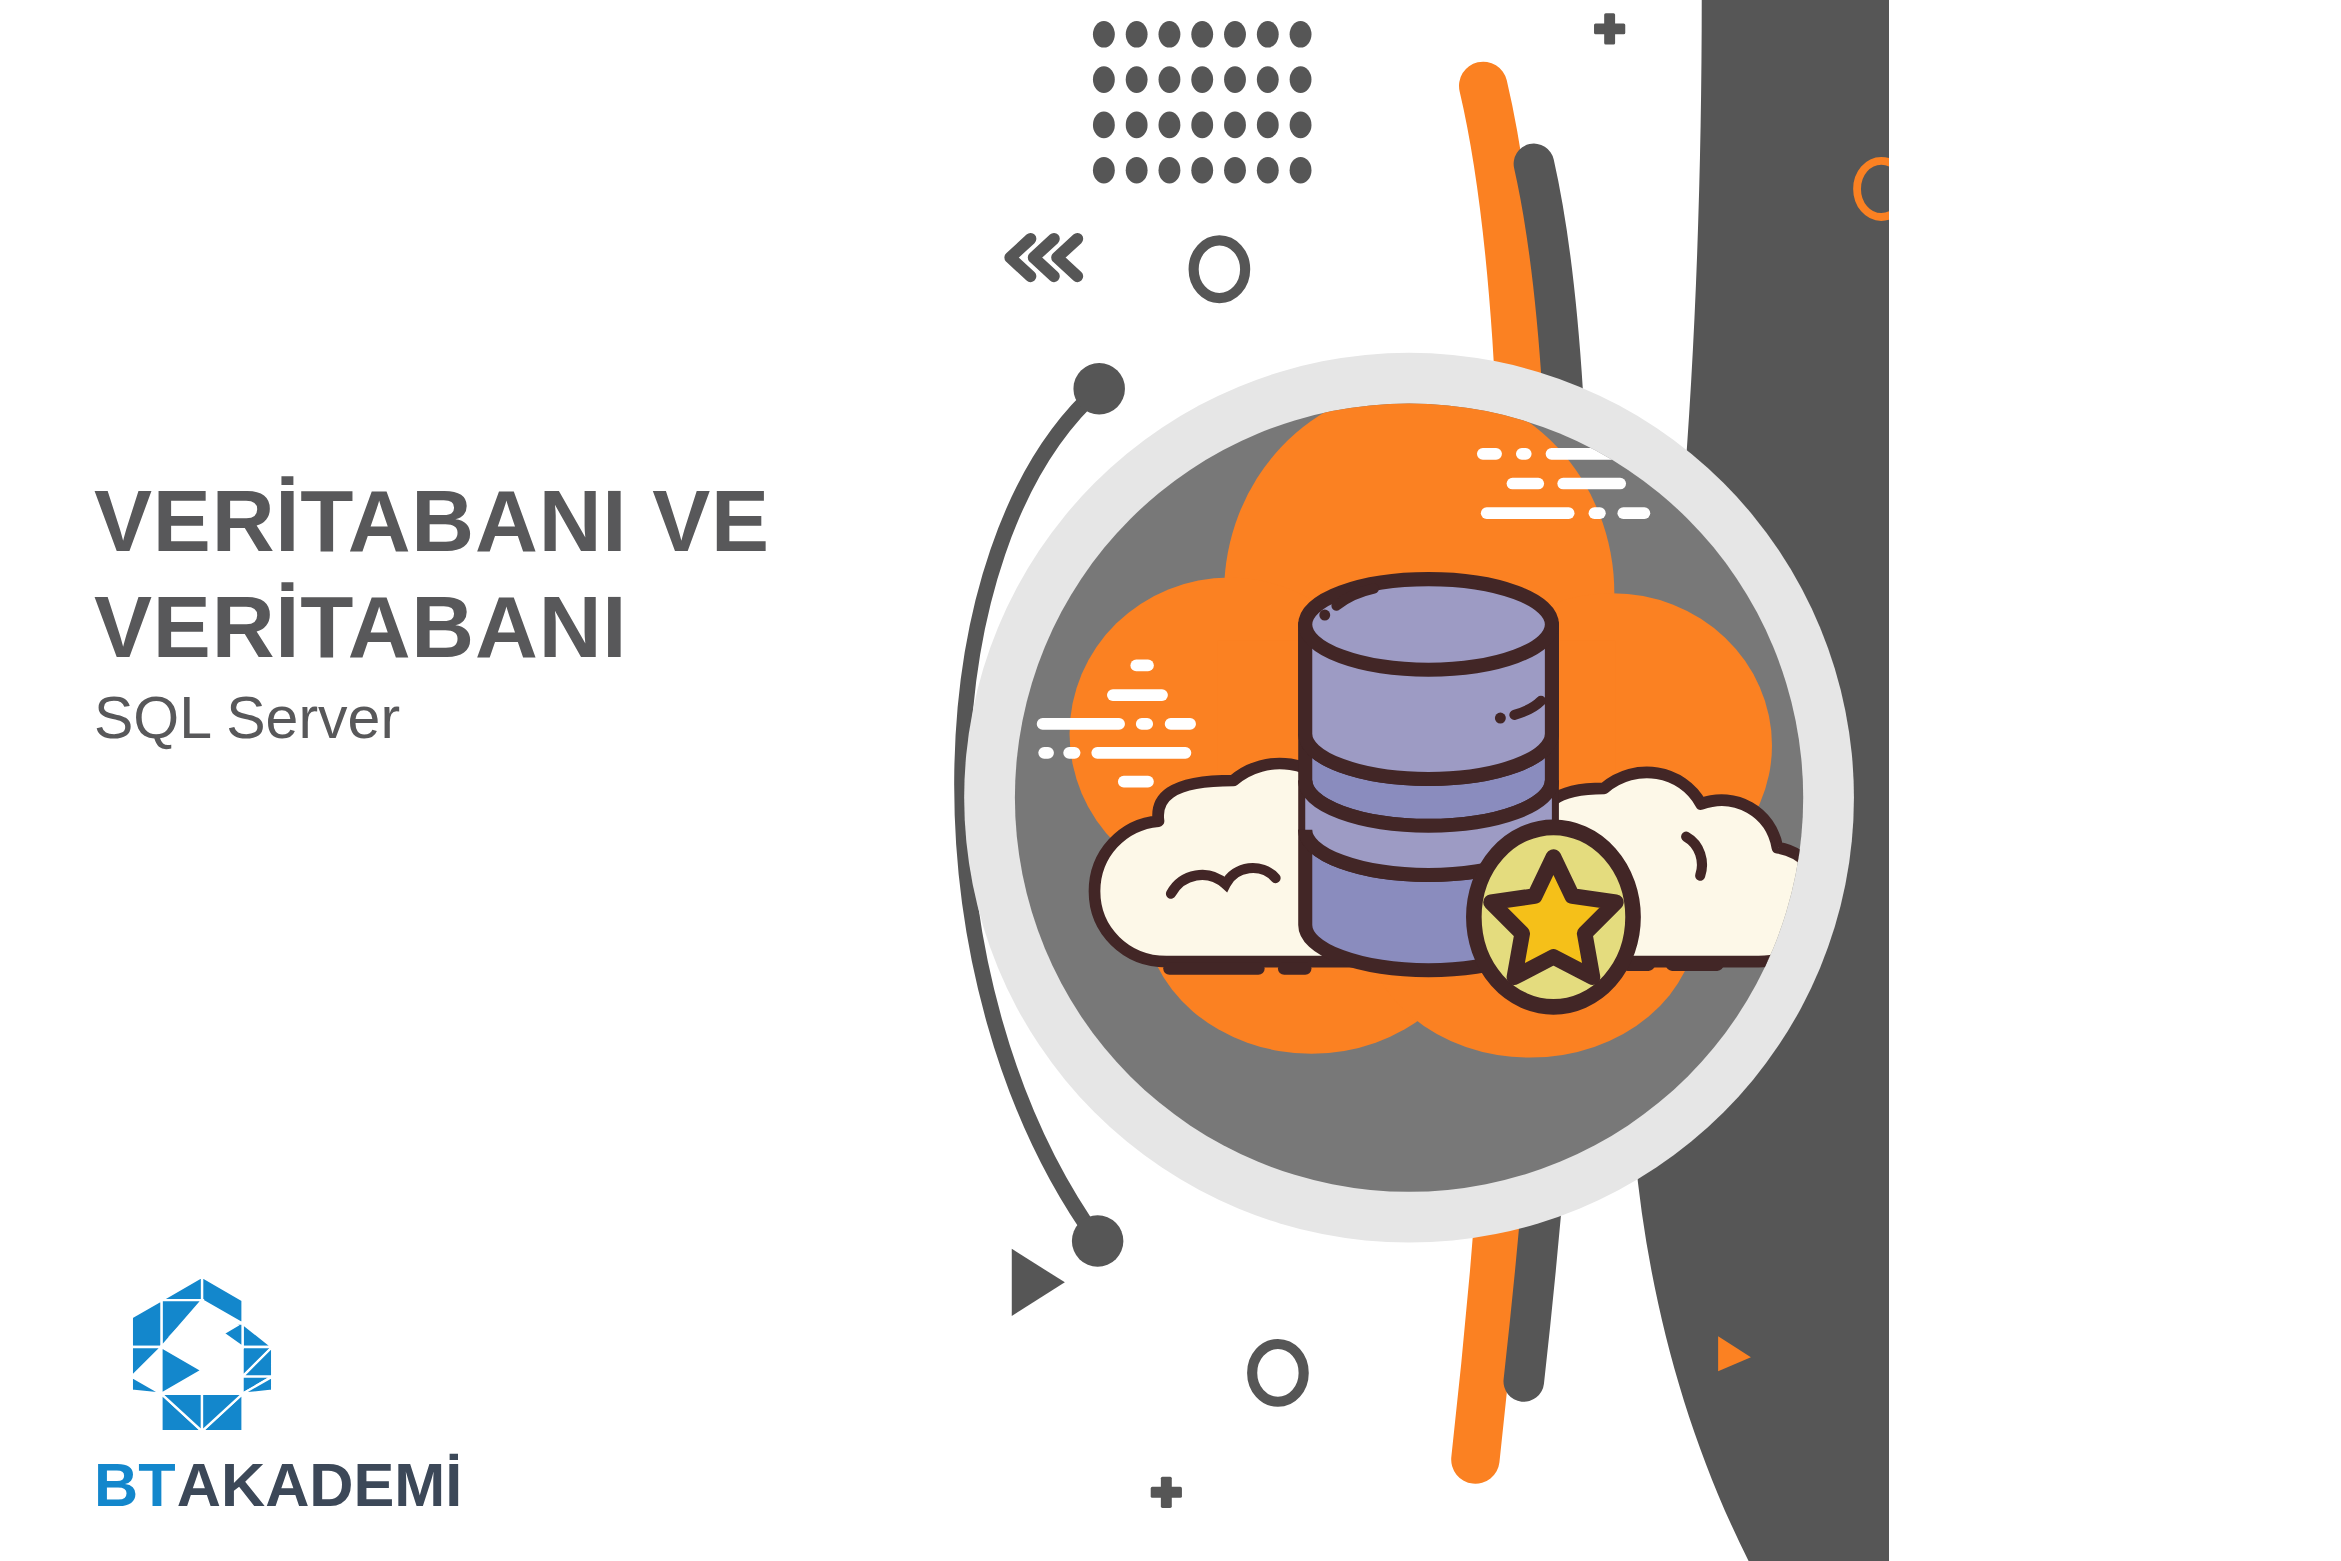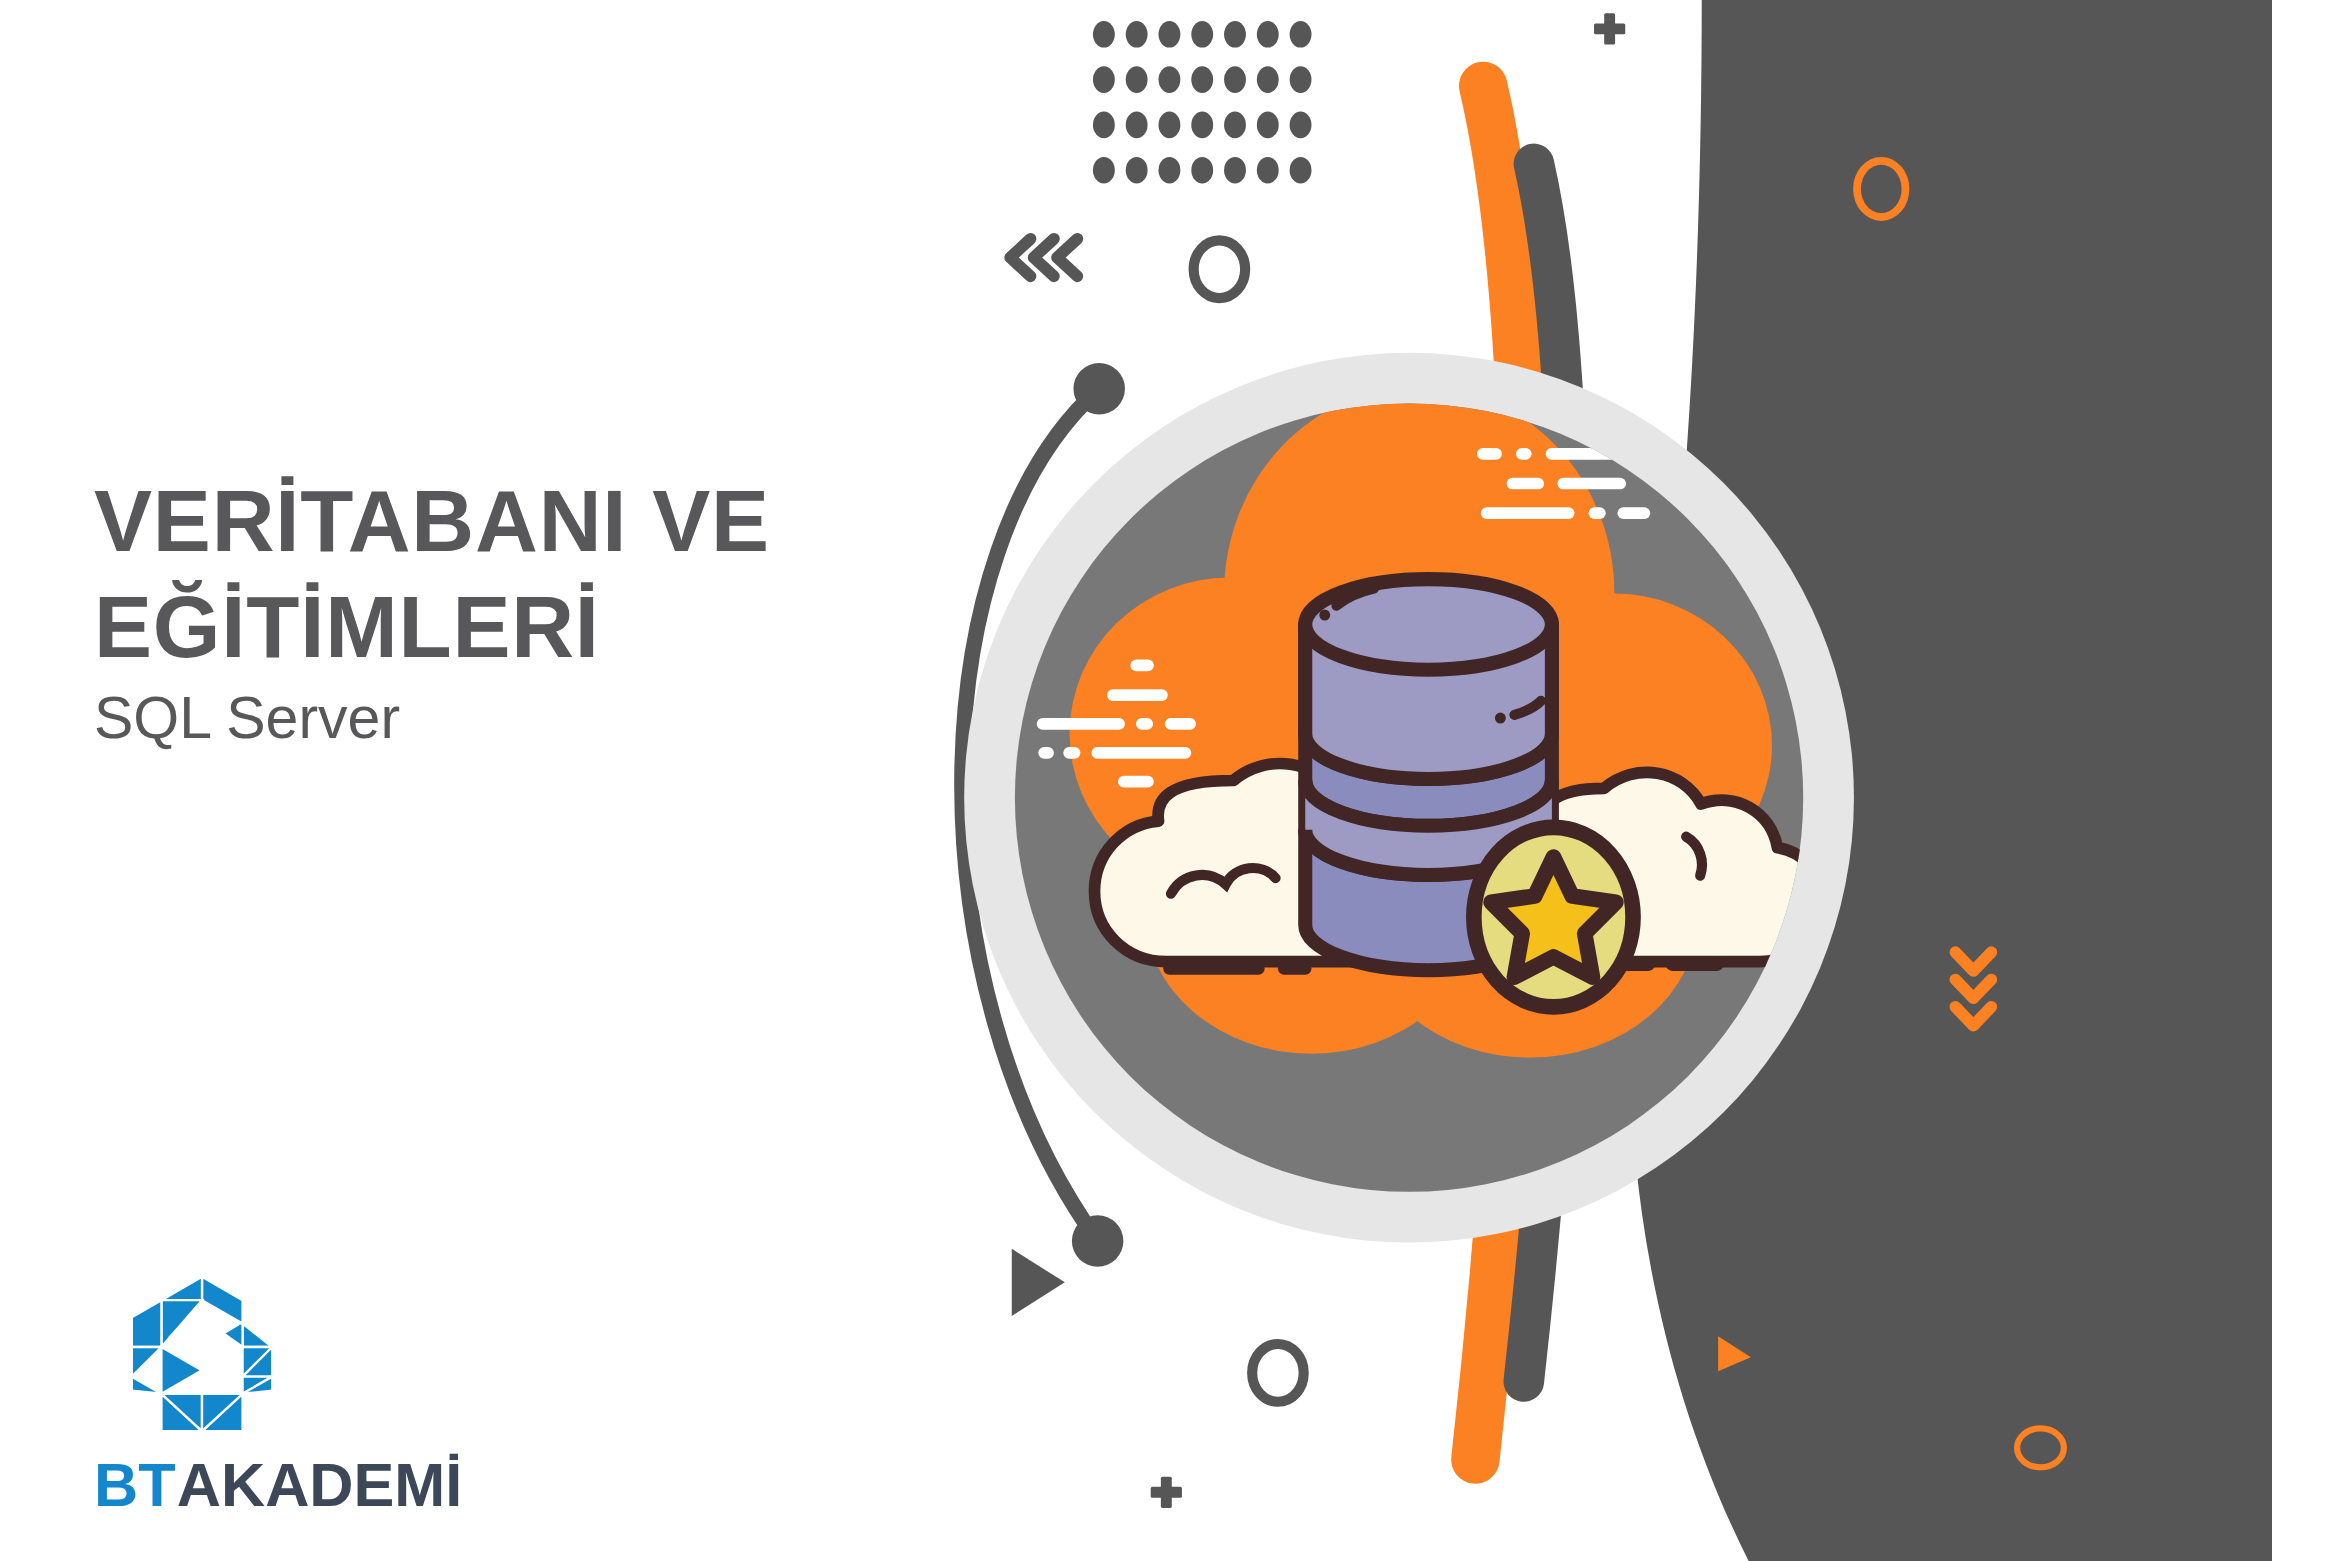--- a/index.html
+++ b/index.html
@@ -2,21 +2,21 @@
 <html style="font-size:12.5px"><head>
 <meta charset="utf-8">
 <style>
   * { margin:0; padding:0; box-sizing:border-box; }
   html,body{ background:#fff; }
   body{
     width:2342px; height:1561px;
     font-family:"Liberation Sans", sans-serif;
     overflow:hidden; position:relative;
   }
-  #stage{ position:absolute; inset:0; width:2272px; height:1561px; background:#ffffff; overflow:hidden; }
+  #stage{ position:absolute; inset:0; width:1889px; height:1561px; background:#ffffff; overflow:hidden; }
   svg.full{ position:absolute; left:0; top:0; width:2342px; height:1561px; }
 
   
   #text-block{
     position:absolute; left:94px; top:468px; width:796px;
   }
   .title-line{
     font-size:87px;
     font-weight:bold;
     line-height:1.22;
@@ -233,21 +233,21 @@
       <polyline points="2505,1290 2528,1314 2551,1290"></polyline>
     </g>
 
     <path d="M2201 1712 L2243 1739 L2201 1757 Z" fill="#fb8122"></path>
 
     <ellipse cx="2614" cy="1855" rx="30" ry="25" fill="none" stroke="#fb8122" stroke-width="8"></ellipse>
   </svg>
 
   <div id="text-block">
     <div class="title-line">VERİTABANI VE</div>
-    <div class="title-line">EĞİTİMLERİ</div>
+    <div class="title-line">VERİTABANI</div>
     <div id="subtitle">
       <div class="sub-line">SQL Server</div>
     </div>
   </div>
 
   <div id="logo-block">
     <svg id="logo-mark" viewBox="0 0 200 210">
       <g fill="#1387cc" stroke="#ffffff" stroke-width="3">
 
         <polygon points="100,6 152,36 152,66 100,36"></polygon>

